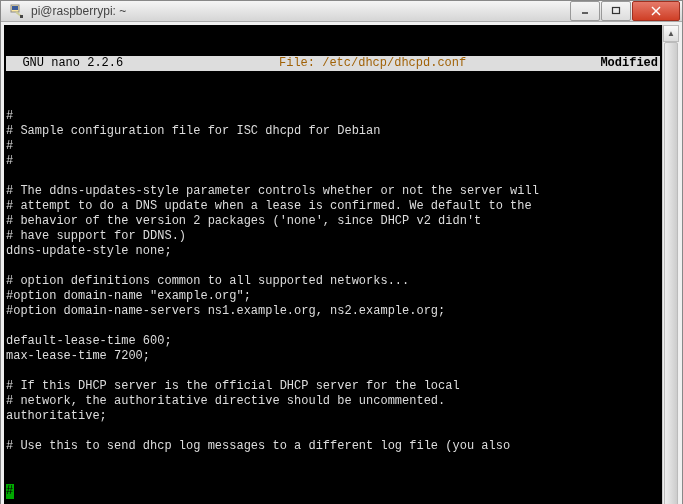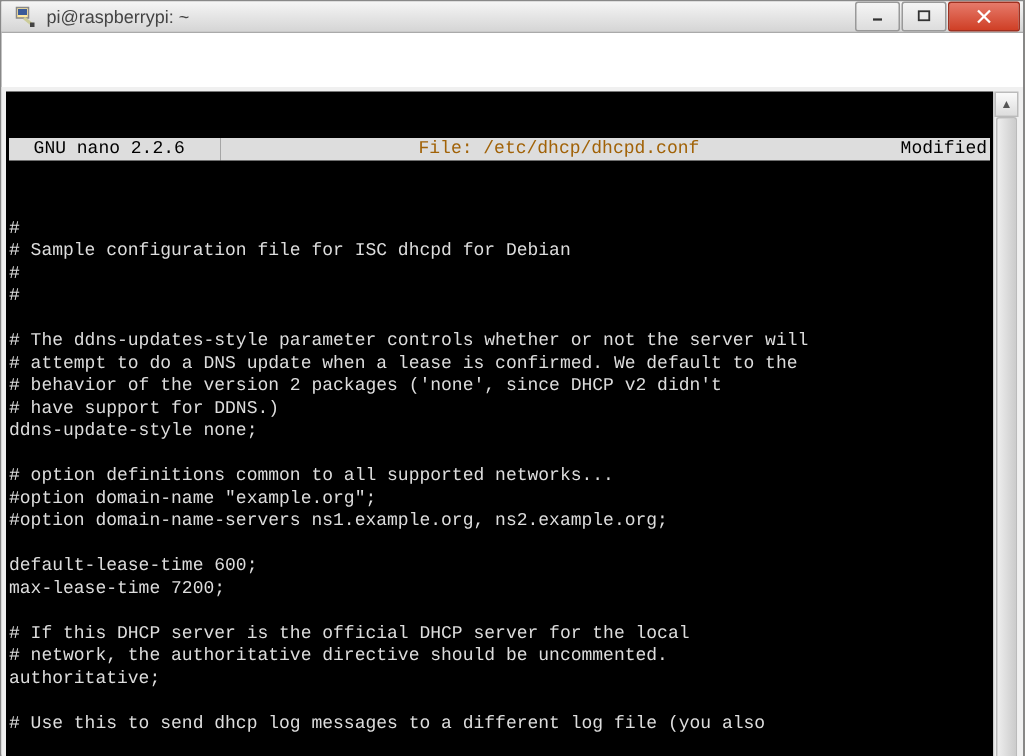--- a/index.html
+++ b/index.html
@@ -11,21 +11,20 @@
       overflow: hidden;
     }
     .window {
       width: 683px;
       height: 504px;
       background: #fff;
       border: 1px solid #888;
       box-shadow: 0 2px 8px rgba(0,0,0,0.3);
       display: flex;
       flex-direction: column;
-      gap: 36px;
     }
     .titlebar {
       height: 30px;
       background: linear-gradient(to bottom, #f5f5f5 0%, #e5e5e5 50%, #d5d5d5 100%);
       border-bottom: 1px solid #aaa;
       display: flex;
       align-items: center;
       padding: 0 2px 0 8px;
     }
     .titlebar-icon {
@@ -94,20 +93,21 @@
     .hdr-center {
       flex: 1;
       text-align: center;
       background: #ddd;
       color: #a16207;
     }
     .hdr-right {
       background: #ddd;
       color: #000;
       padding: 0 2px;
+      font-weight: bold;
     }
     .content-lines {
       margin-top: 8px;
     }
     .fl { color: #ddd; height: 15px; }
     .cursor-line { display:flex; }
     .cursor-block {
       background: #00a800;
       color: #000;
       display: inline-block;

